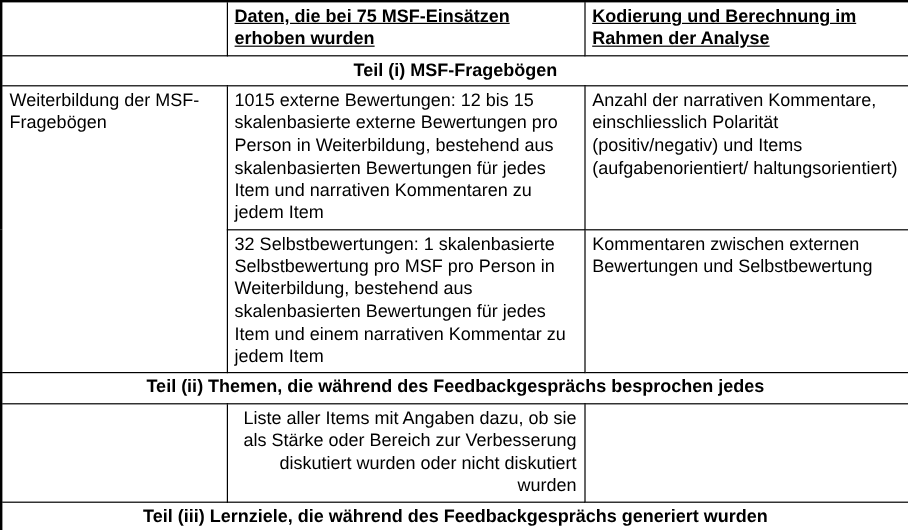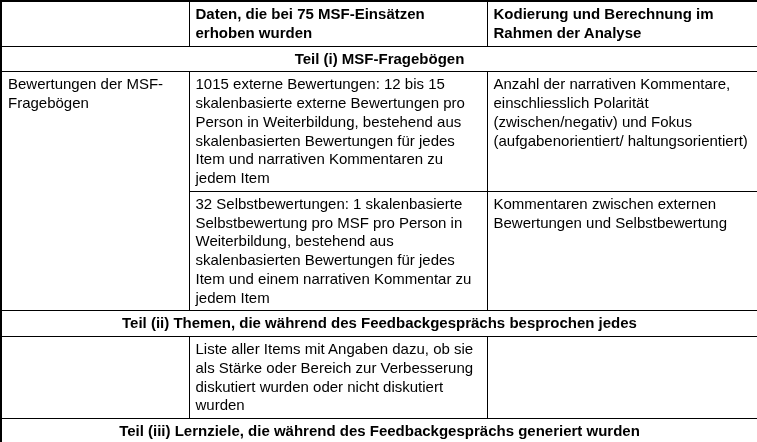--- a/index.html
+++ b/index.html
@@ -34,26 +34,26 @@
   }
   td.section-title {
     font-weight: bold;
     text-align: center;
     vertical-align: middle;
     padding: 1px 4px;
   }
   td.row-label {
     vertical-align: middle;
   }
-  tr.r-header   { height: 38px; }
+  tr.r-header   { height: 38px; text-decoration: underline; }
   tr.r-sec1     { height: 23px; margin-top: 36px; }
   tr.r-a        { height: 112px; }
   tr.r-b        { height: 102px; }
   tr.r-sec2     { height: 20px; }
-  tr.r-items    { height: 74px; }
+  tr.r-items    { height: 74px; text-align: right; }
   tr.r-sec3     { height: 21px; }
 </style>
 </head>
 <body>
 
 <table class="msf">
   <colgroup>
     <col style="width:188px">
     <col style="width:298px">
     <col style="width:271px">
@@ -64,23 +64,23 @@
     <td class="col-header"></td>
     <td class="col-header">Daten, die bei 75 MSF-Einsätzen erhoben wurden</td>
     <td class="col-header">Kodierung und Berechnung im Rahmen der Analyse</td>
   </tr>
 
   <tr class="r-sec1">
     <td class="section-title" colspan="3">Teil (i) MSF-Fragebögen</td>
   </tr>
 
   <tr class="r-a">
-    <td class="row-label" rowspan="2">Bewertungen der MSF-Fragebögen</td>
+    <td class="row-label" rowspan="2">Weiterbildung der MSF-Fragebögen</td>
     <td>1015 externe Bewertungen: 12 bis 15 skalenbasierte externe Bewertungen pro Person in Weiterbildung, bestehend aus skalenbasierten Bewertungen für jedes Item und narrativen Kommentaren zu jedem Item</td>
-    <td>Anzahl der narrativen Kommentare, einschliesslich Polarität (zwischen/negativ) und Fokus (aufgabenorientiert/ haltungsorientiert)</td>
+    <td>Anzahl der narrativen Kommentare, einschliesslich Polarität (positiv/negativ) und Items (aufgabenorientiert/ haltungsorientiert)</td>
   </tr>
 
   <tr class="r-b">
     <td>32 Selbstbewertungen: 1 skalenbasierte Selbstbewertung pro MSF pro Person in Weiterbildung, bestehend aus skalenbasierten Bewertungen für jedes Item und einem narrativen Kommentar zu jedem Item</td>
     <td>Kommentaren zwischen externen Bewertungen und Selbstbewertung</td>
   </tr>
 
   <tr class="r-sec2">
     <td class="section-title" colspan="3">Teil (ii) Themen, die während des Feedbackgesprächs besprochen jedes</td>
   </tr>

